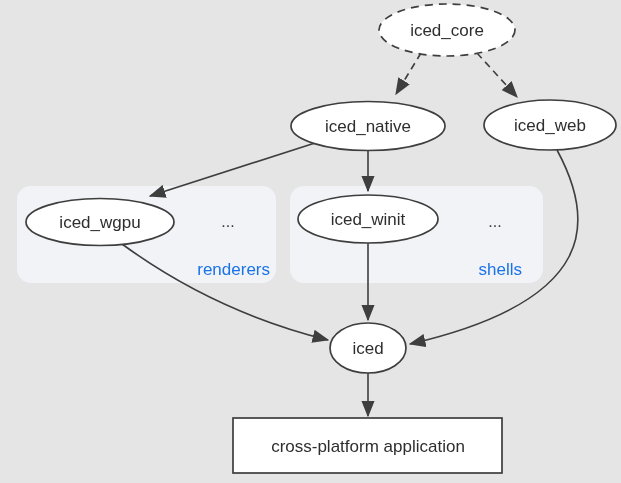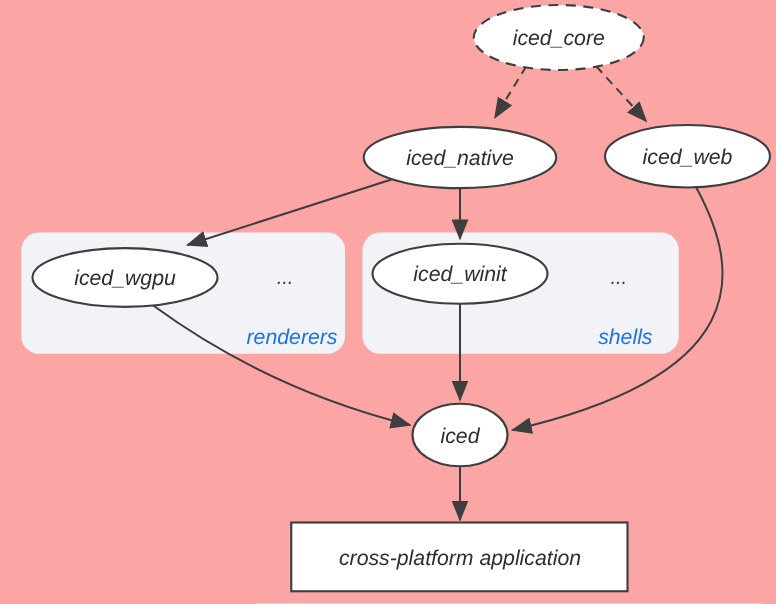--- a/index.html
+++ b/index.html
@@ -4,24 +4,23 @@
 <style>
   html, body {
     margin: 0;
     padding: 0;
     background: #ffffff;
   }
   .stage {
     position: relative;
     width: 621px;
     height: 483px;
-    background: #fca5a5;
+    background: #e5e5e5;
     overflow: hidden;
     font-family: "Liberation Sans", sans-serif;
-    font-style: italic;
   }
   svg { display: block; }
 
   .group-box {
     fill: #f1f3f7;
     stroke: none;
   }
   .edge {
     fill: none;
     stroke: #3e3e3e;

